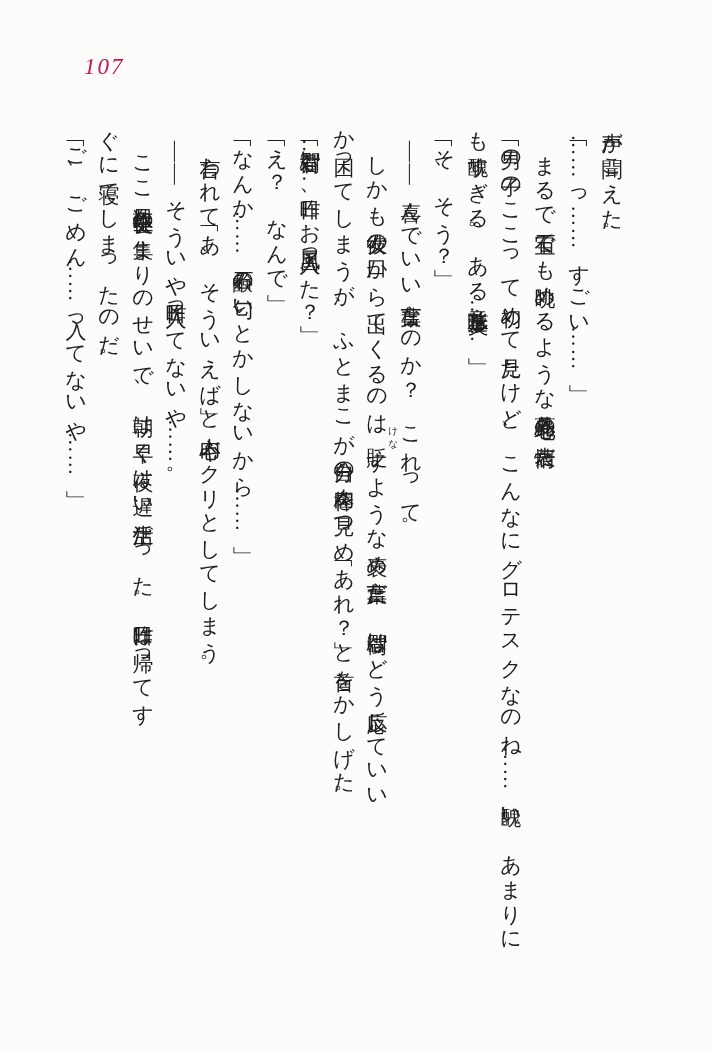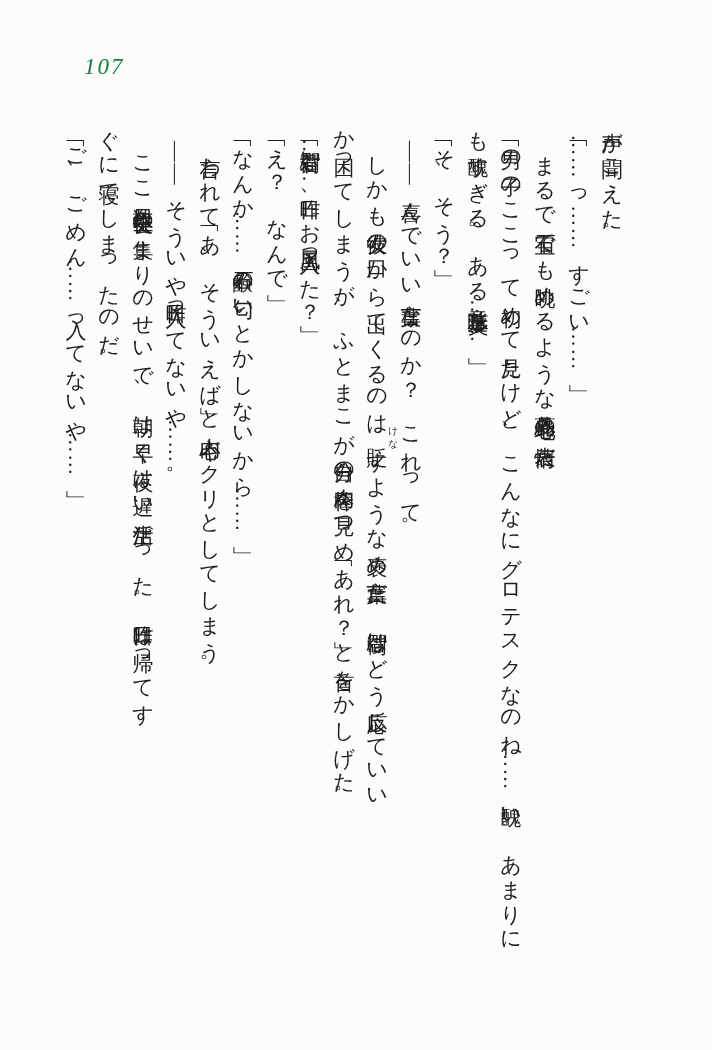--- a/index.html
+++ b/index.html
@@ -11,21 +11,21 @@
     overflow: hidden;
     font-family: "Liberation Serif", "DejaVu Serif", serif;
   }
   .pagenum {
     position: absolute;
     left: 84px;
     top: 54px;
     font-style: italic;
     font-size: 23px;
     letter-spacing: 2px;
-    color: #15803d;
+    color: #be185d;
   }
   .col {
     position: absolute;
     writing-mode: vertical-rl;
     text-orientation: mixed;
     font-size: 21px;
     line-height: 1.0;
     letter-spacing: 1.4px;
     color: #1e1e1e;
     white-space: nowrap;

